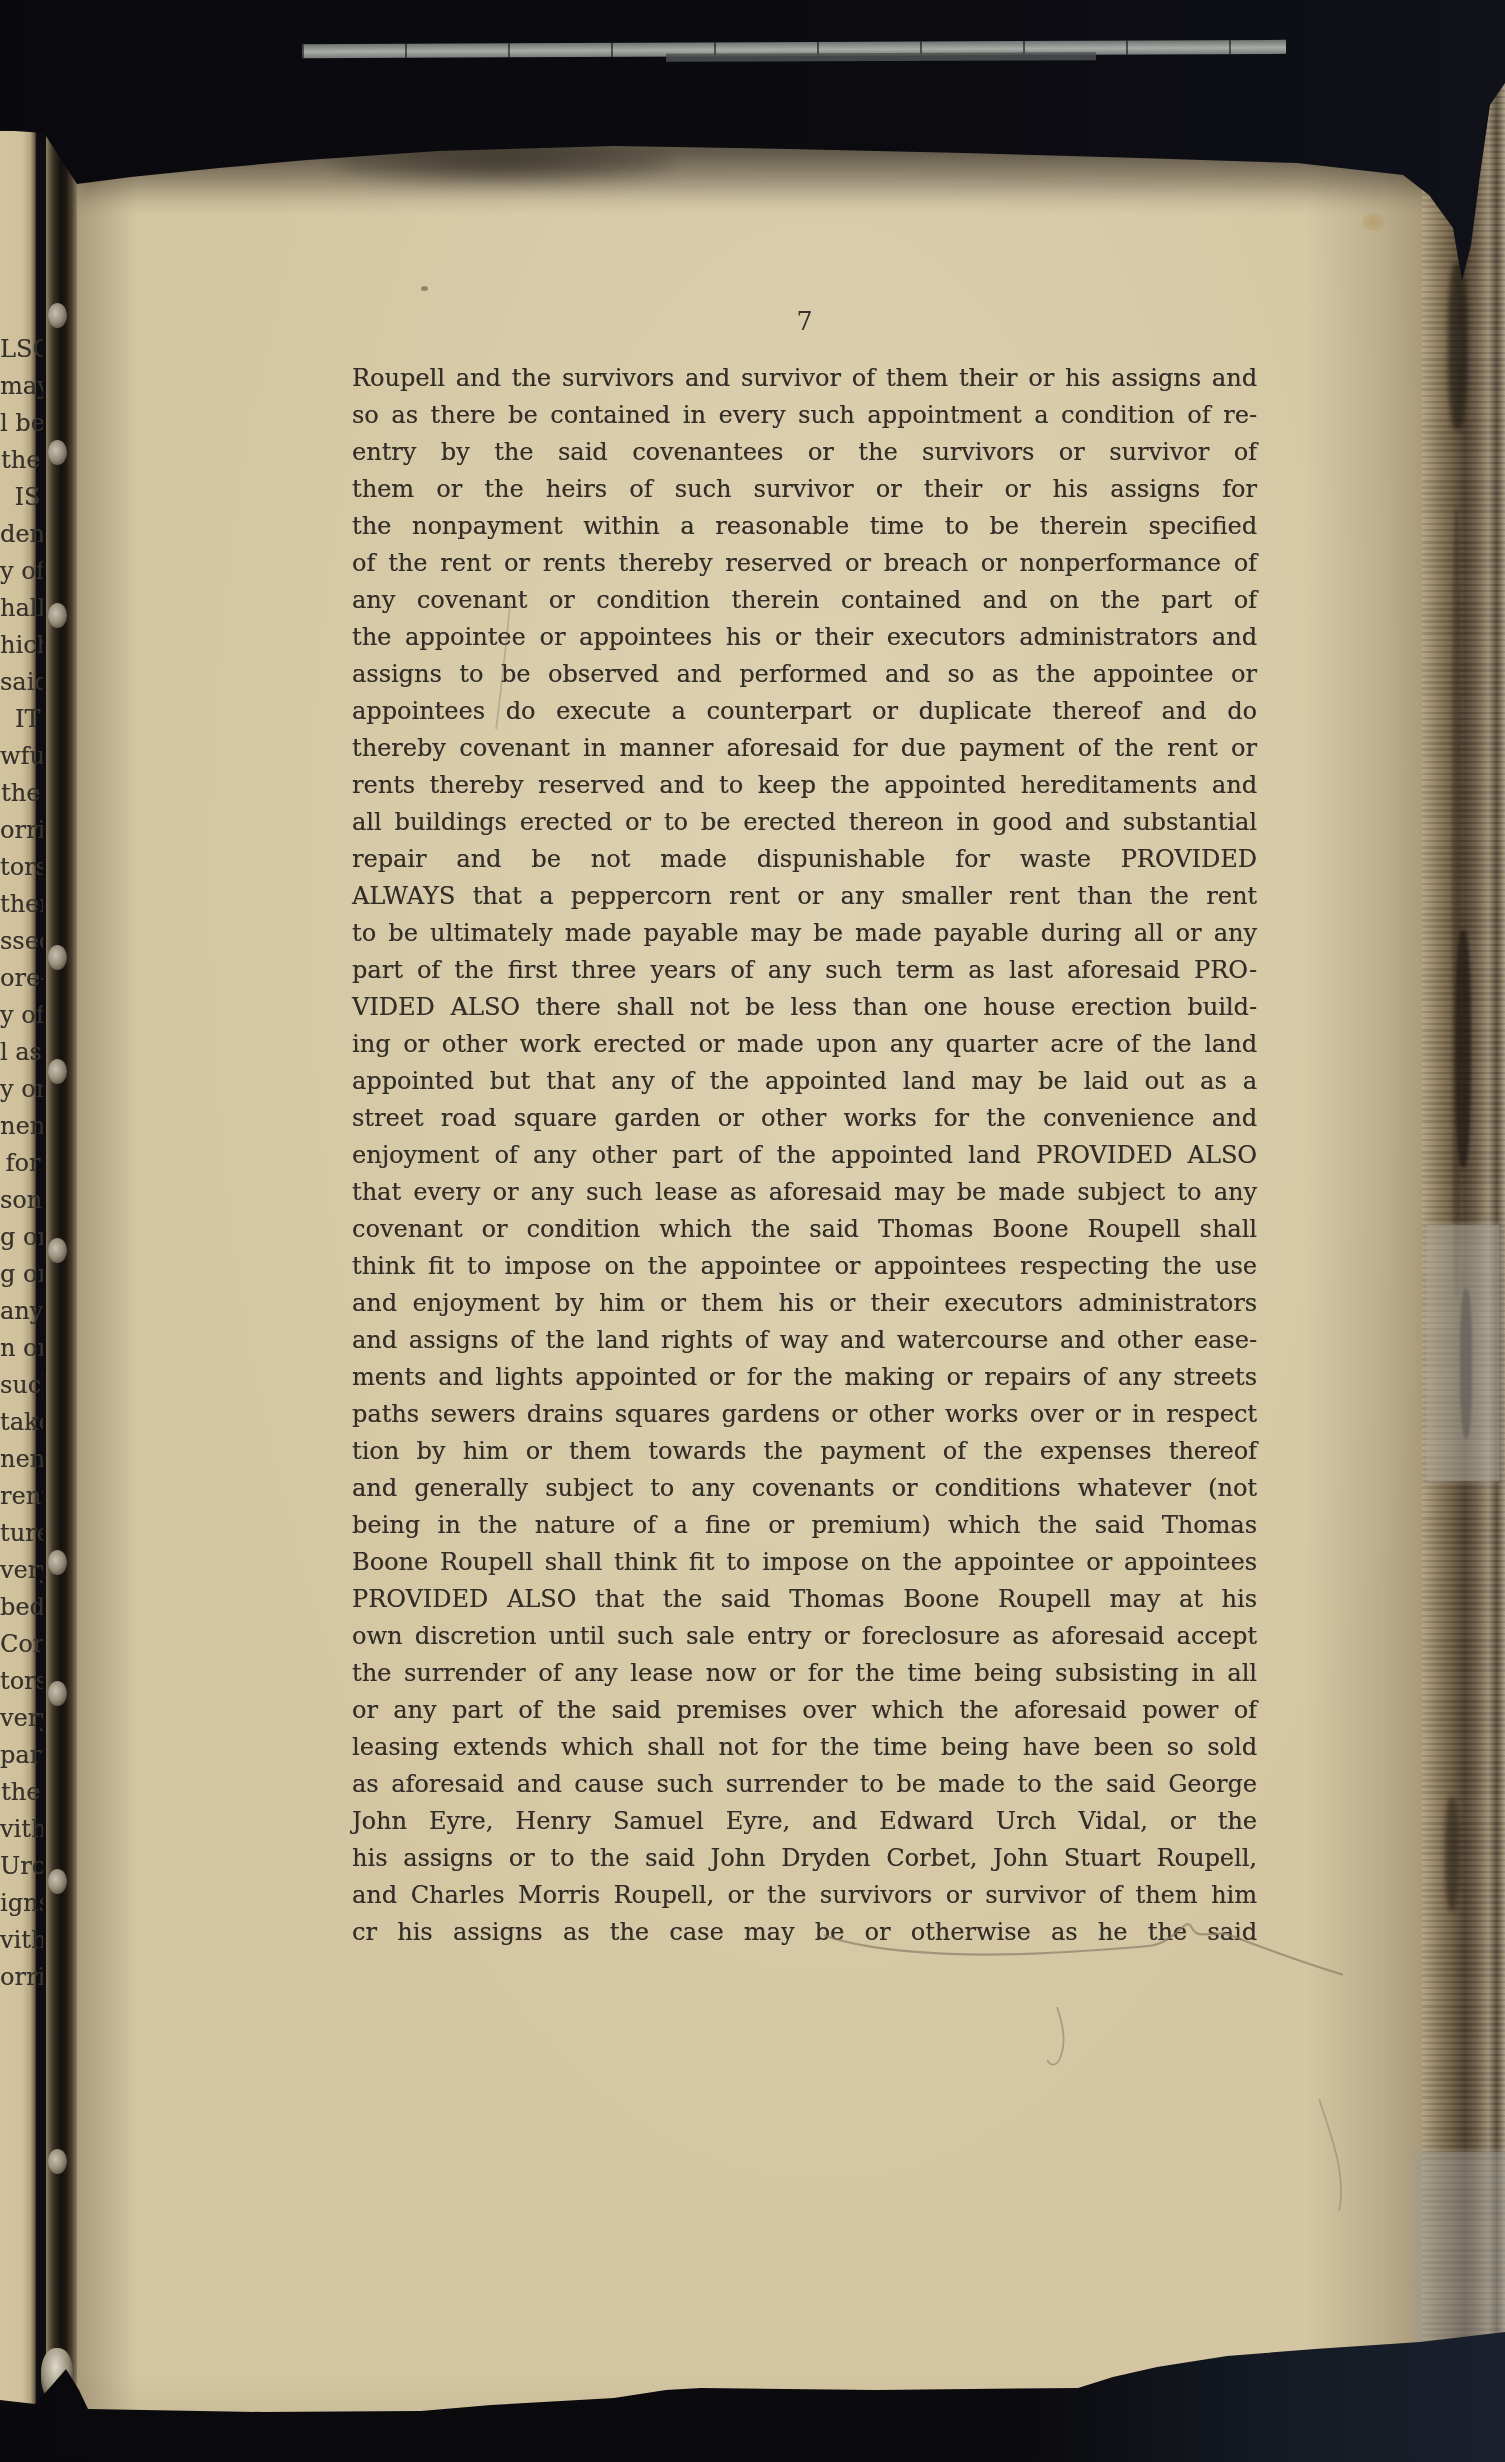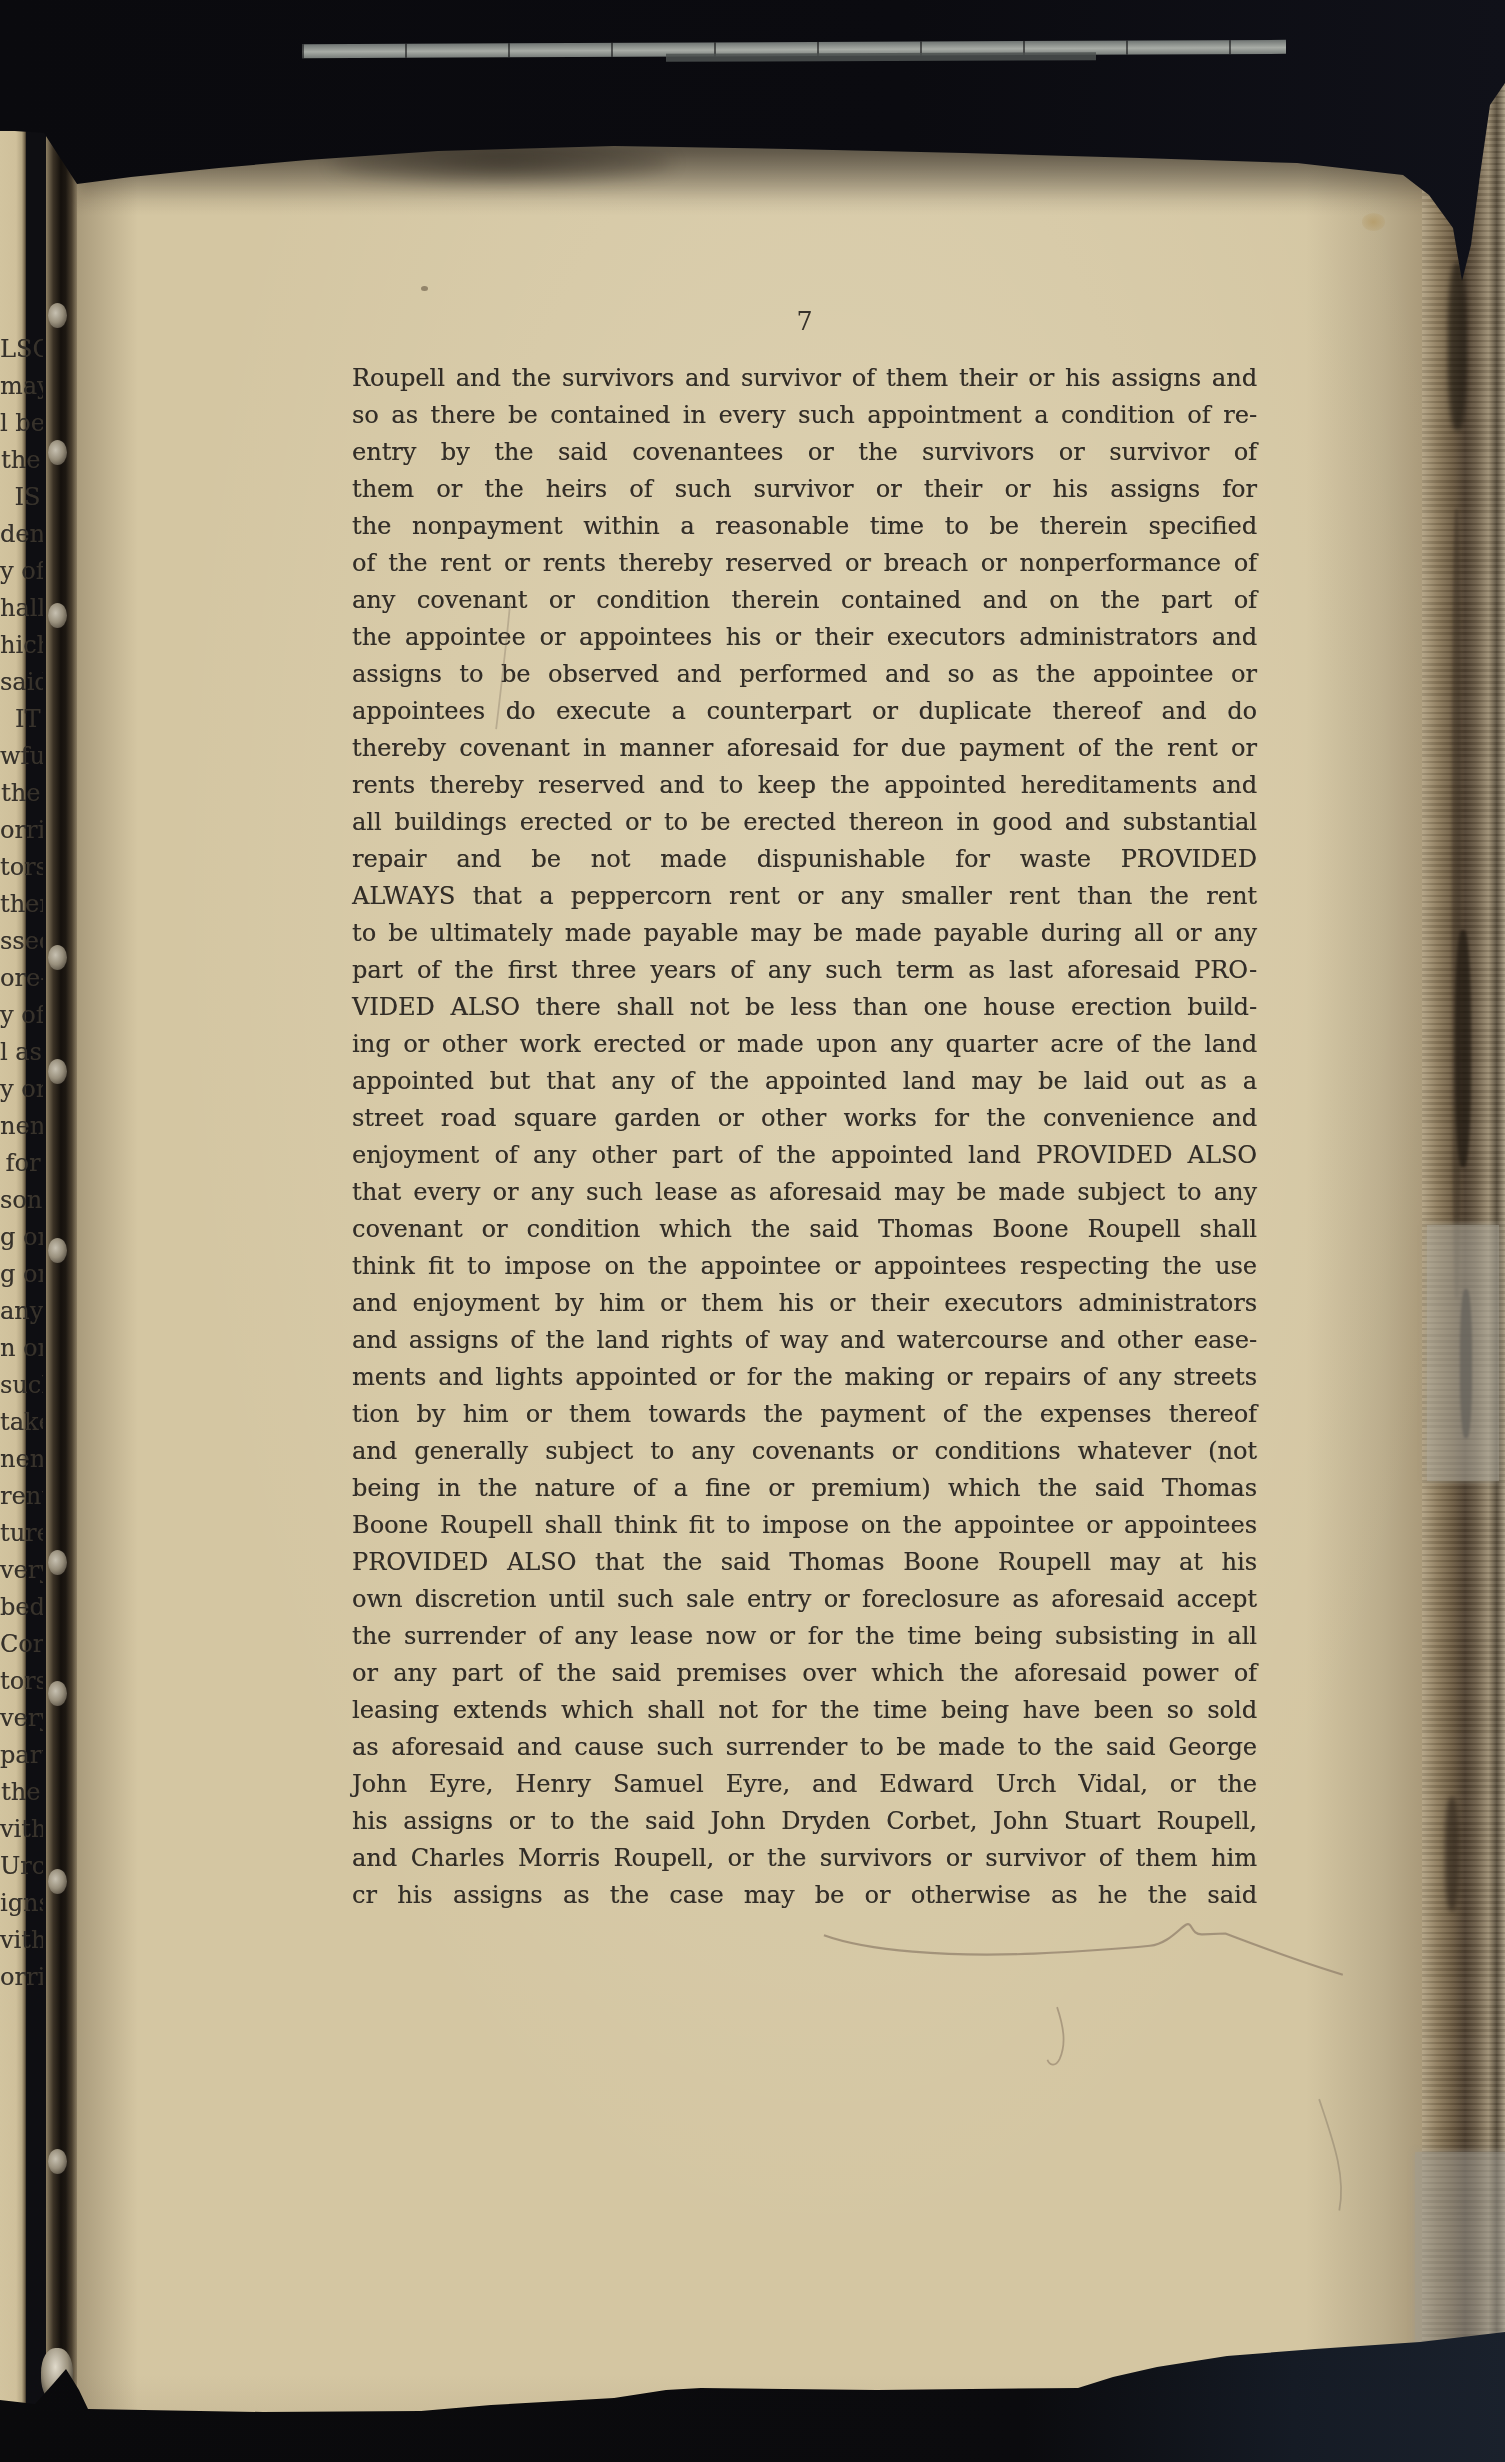--- a/index.html
+++ b/index.html
@@ -1,20 +1,20 @@
 <!DOCTYPE html>
 <html style="--paper: #d4c6a2; --ink: #322d27; --background-dark: #0c0c10; --gutter-dark: #14100c; --fore-edge-brown: #6b5a41; --tape-grey: #b0ada1;font-size:14px"><head>
 <meta charset="utf-8">
 <style>
   html,body{margin:0;padding:0;background:#0c0c10;}
   .scene{position:relative;width:1505px;height:2462px;overflow:hidden;
          background:#0e0e12;font-family:"DejaVu Serif", serif;}
 
   
-  .prev-page{position:absolute;left:0;top:131px;width:26px;height:2276px;z-index:1;
+  .prev-page{position:absolute;left:0;top:131px;width:36px;height:2276px;z-index:1;
      background:linear-gradient(90deg,#d2c49f 0%,#cfc09b 62%,#b3a582 84%,#6d5f47 96%,#3a3224 100%);}
   .frag-col{position:absolute;left:0;top:200px;width:43px;}
   .frag{height:37px;line-height:37px;text-align:right;padding-right:2.6px;
         font-size:24px;color:#37322b;white-space:nowrap;overflow:hidden;
         text-shadow:0.3px 0.3px 0.4px rgba(47,43,38,.55);}
 
   
   .gutter{position:absolute;left:46px;top:0;width:33px;height:2462px;z-index:2;
      background:linear-gradient(90deg,#8d7f63 0%,#3b3226 22%,#14100c 45%,#1d1812 60%,#4a3f2f 78%,#a39475 100%);}
   .knot{position:absolute;left:1.8px;width:19px;height:24.5px;border-radius:50%;
@@ -191,20 +191,21 @@
         <div class="tline">ing or other work erected or made upon any quarter acre of the land</div>
         <div class="tline">appointed but that any of the appointed land may be laid out as a</div>
         <div class="tline">street road square garden or other works for the convenience and</div>
         <div class="tline">enjoyment of any other part of the appointed land PROVIDED ALSO</div>
         <div class="tline">that every or any such lease as aforesaid may be made subject to any</div>
         <div class="tline">covenant or condition which the said Thomas Boone Roupell shall</div>
         <div class="tline">think fit to impose on the appointee or appointees respecting the use</div>
         <div class="tline">and enjoyment by him or them his or their executors administrators</div>
         <div class="tline">and assigns of the land rights of way and watercourse and other ease-</div>
         <div class="tline">ments and lights appointed or for the making or repairs of any streets</div>
+        <div class="tline">paths sewers drains squares gardens or other works over or in respect</div>
         <div class="tline">tion by him or them towards the payment of the expenses thereof</div>
         <div class="tline">and generally subject to any covenants or conditions whatever (not</div>
         <div class="tline">being in the nature of a fine or premium) which the said Thomas</div>
         <div class="tline">Boone Roupell shall think fit to impose on the appointee or appointees</div>
         <div class="tline">PROVIDED ALSO that the said Thomas Boone Roupell may at his</div>
         <div class="tline">own discretion until such sale entry or foreclosure as aforesaid accept</div>
         <div class="tline">the surrender of any lease now or for the time being subsisting in all</div>
         <div class="tline">or any part of the said premises over which the aforesaid power of</div>
         <div class="tline">leasing extends which shall not for the time being have been so sold</div>
         <div class="tline">as aforesaid and cause such surrender to be made to the said George</div>

